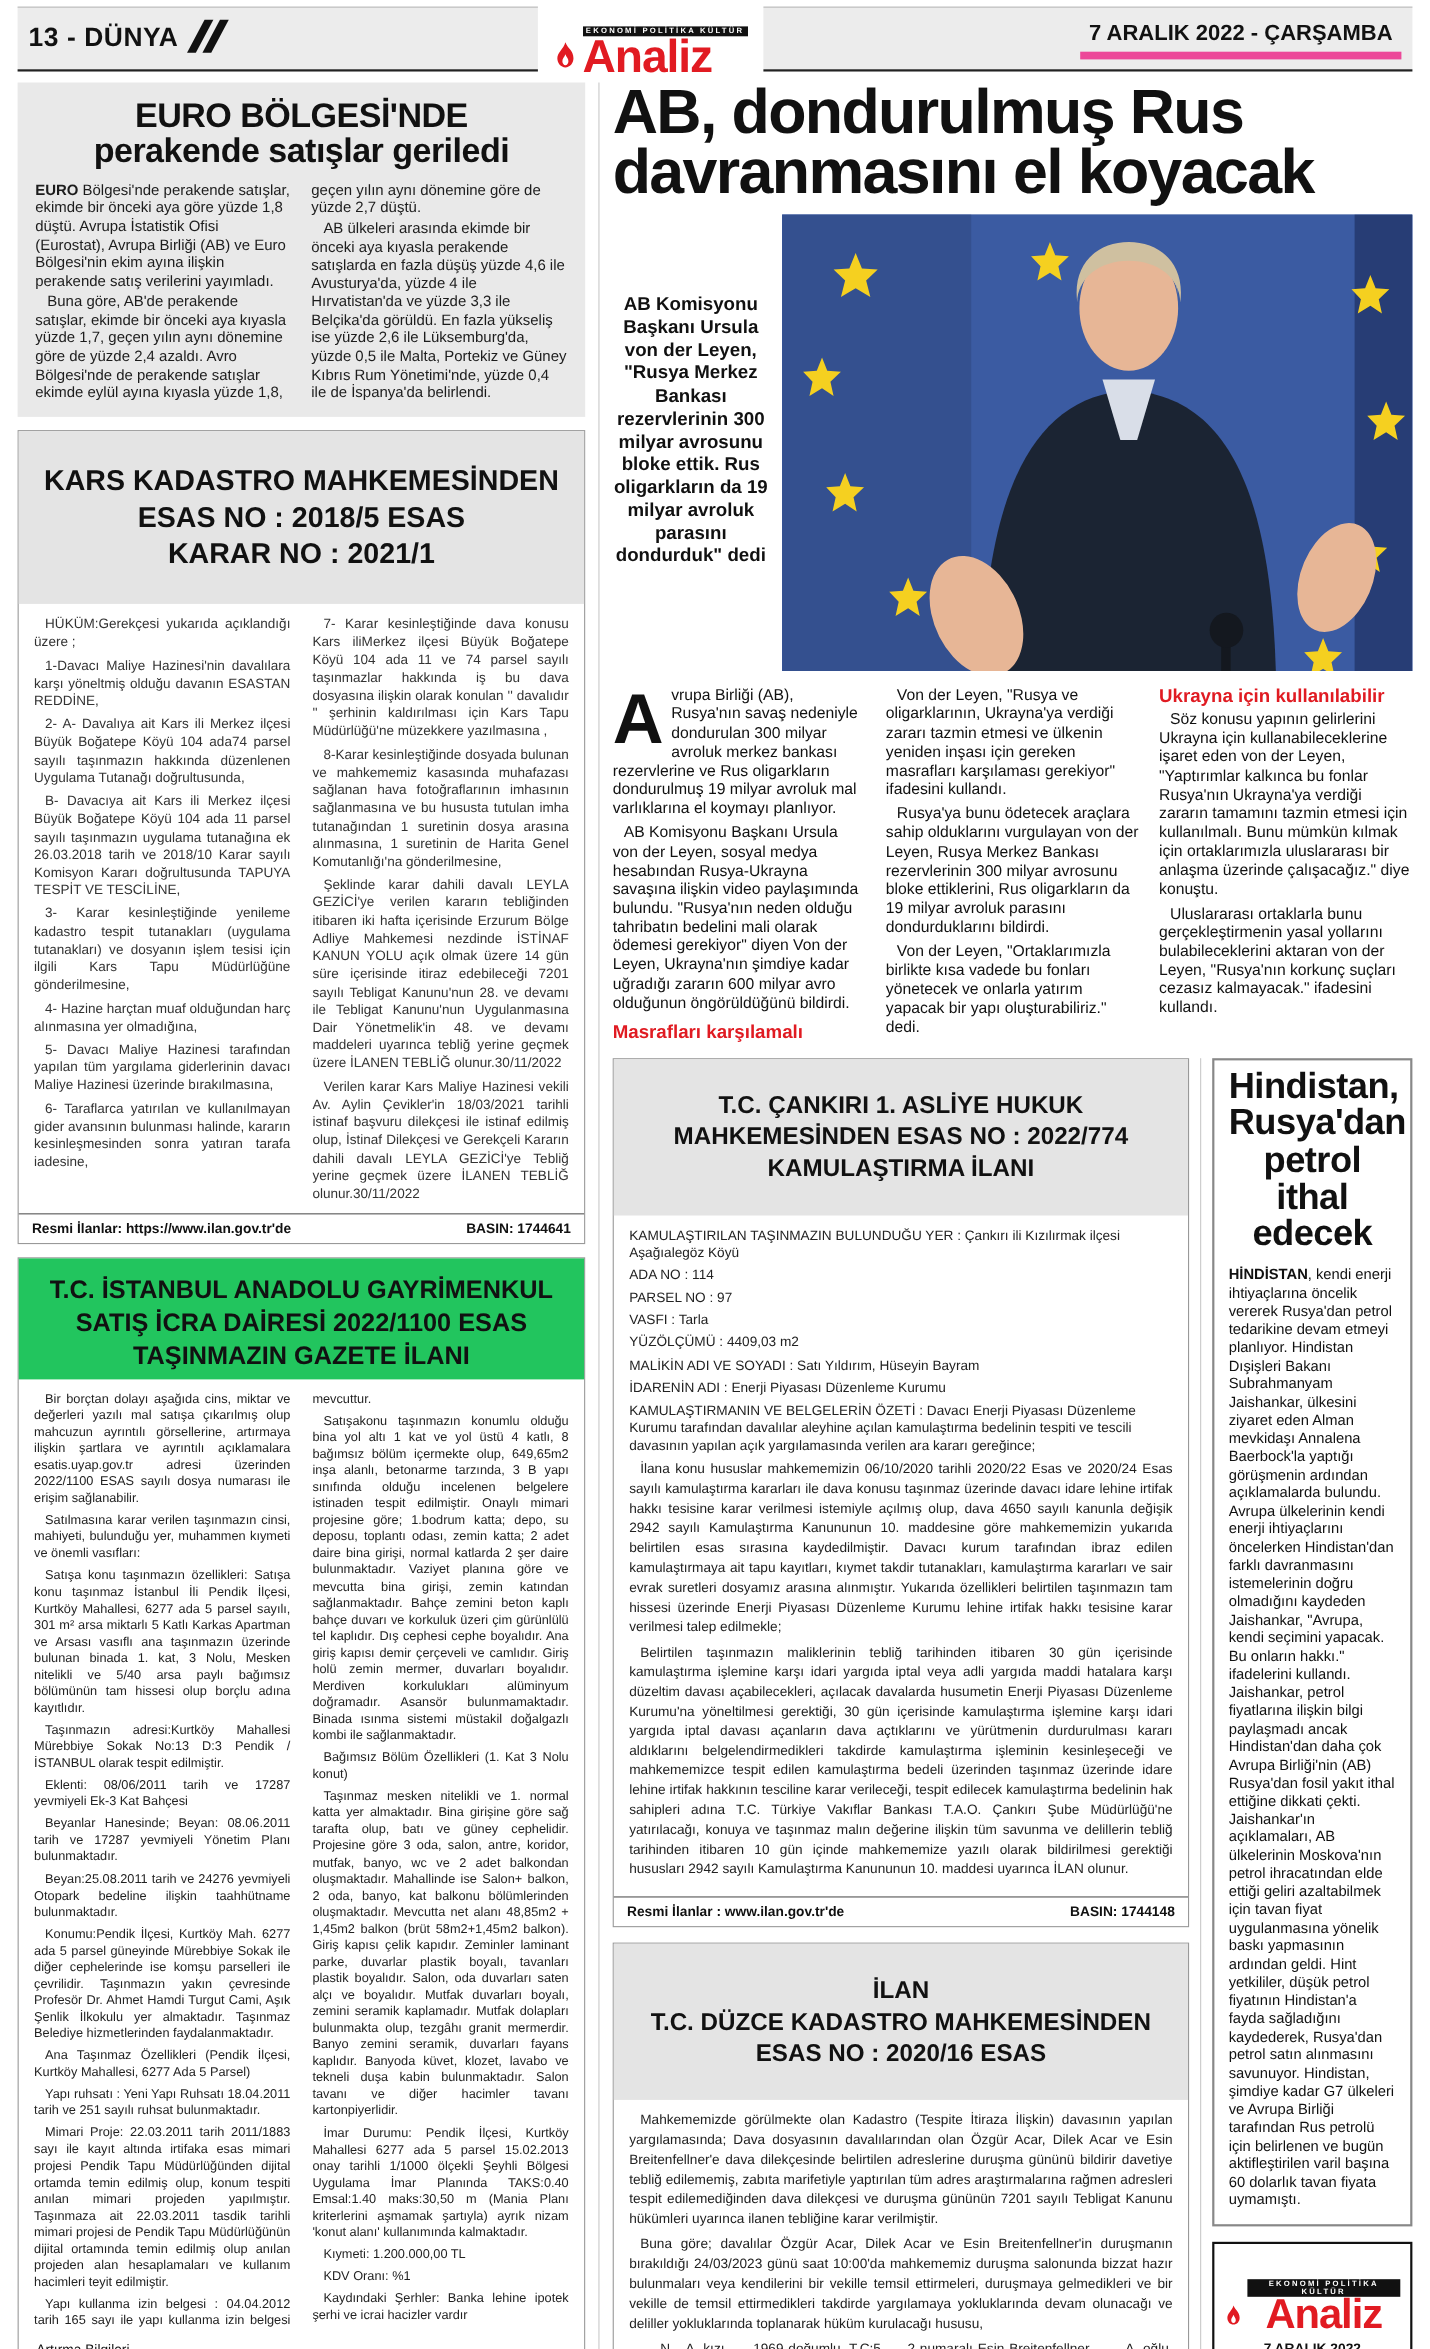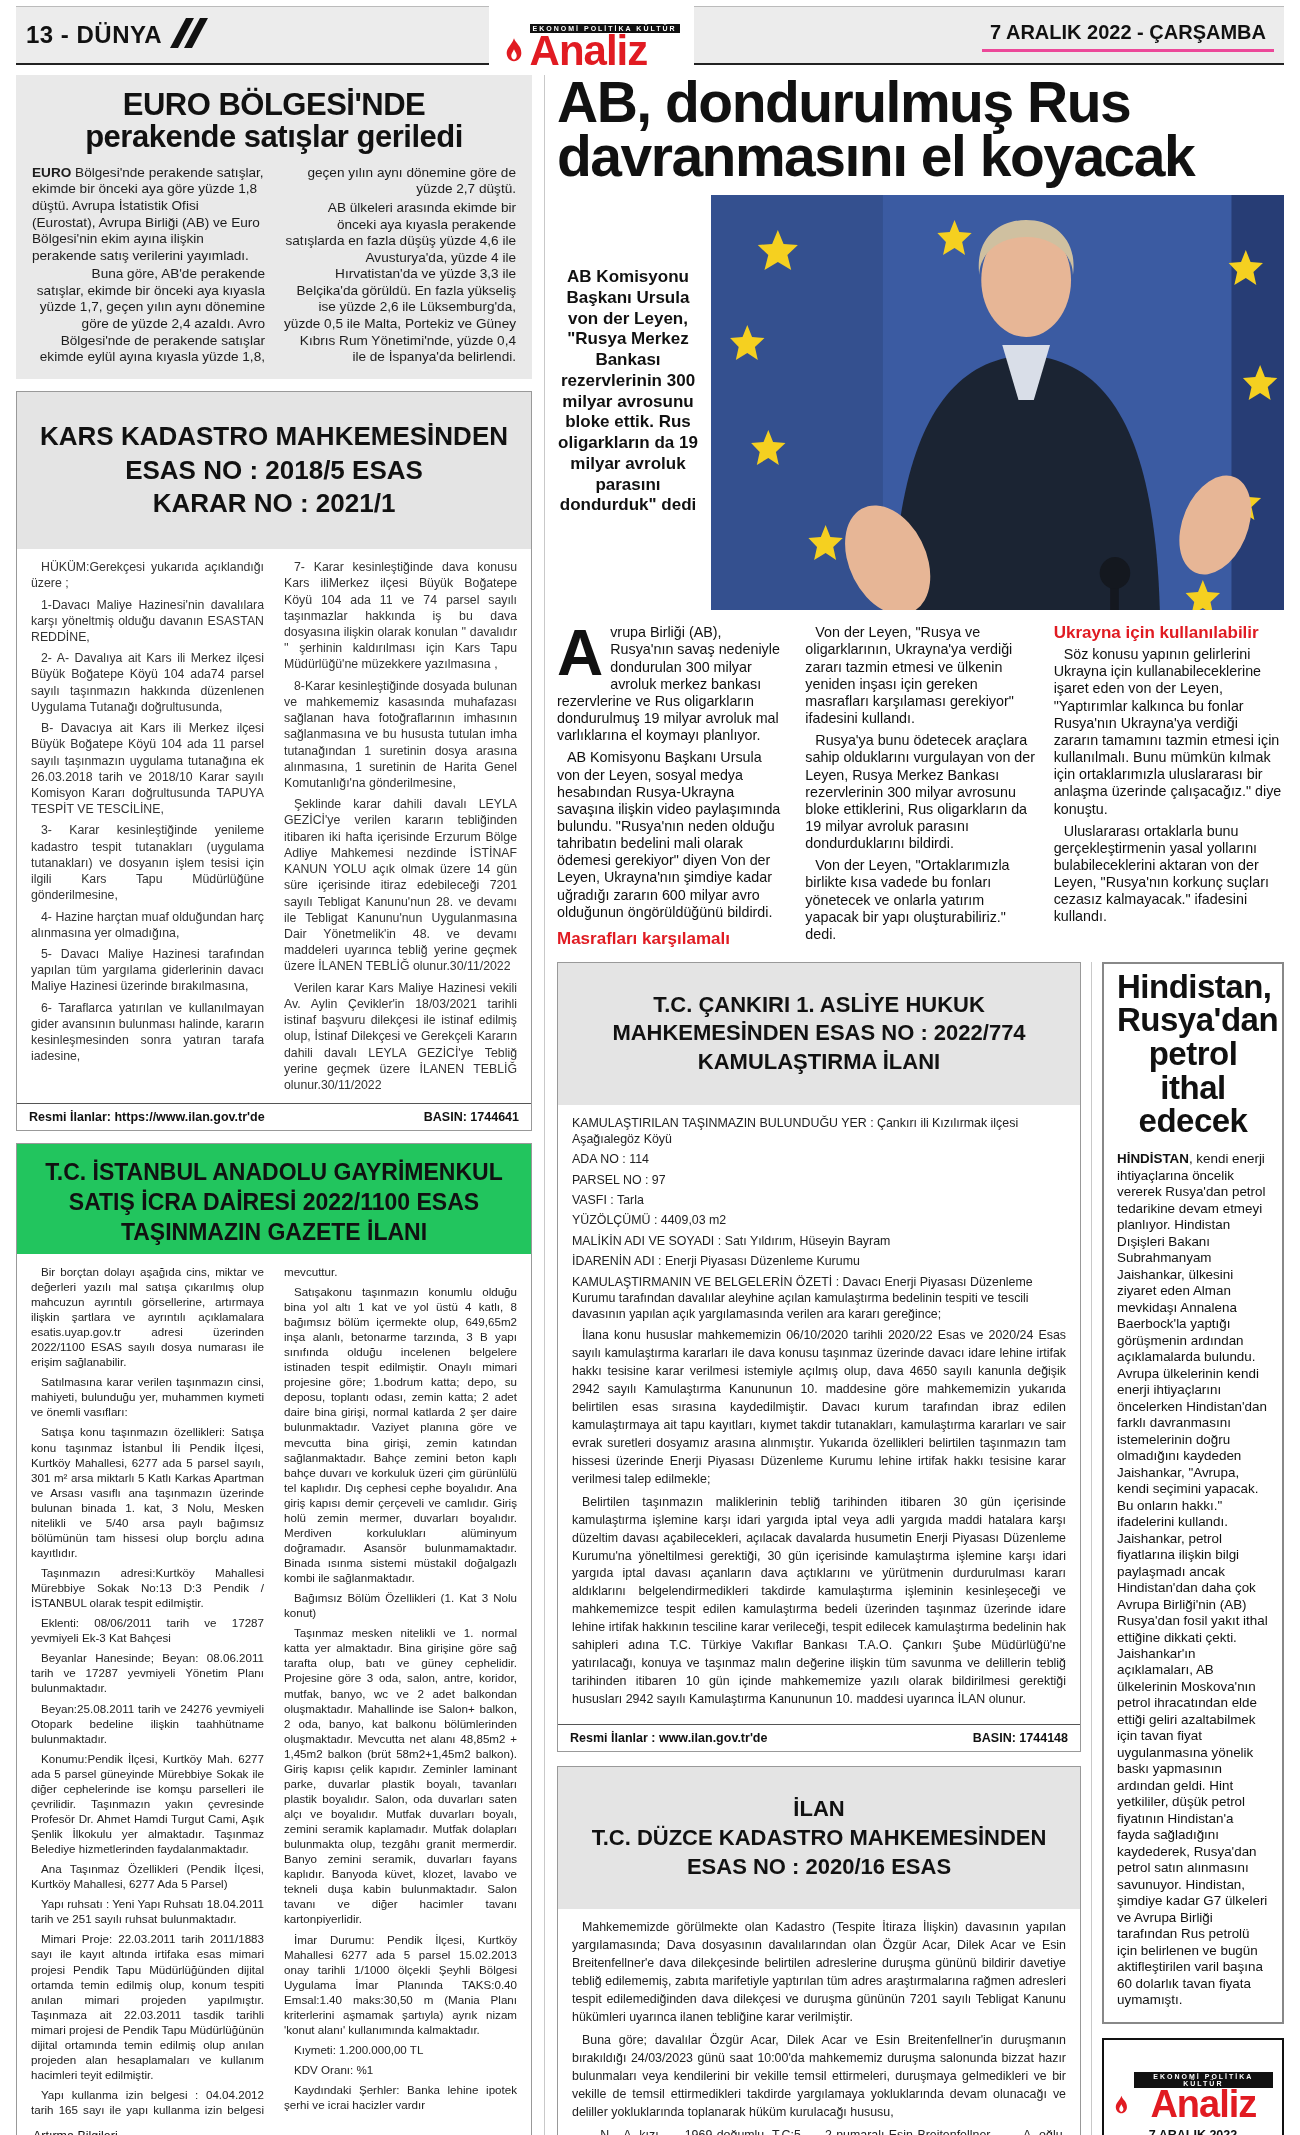--- a/index.html
+++ b/index.html
@@ -8,31 +8,31 @@
   
   .page-head{display:flex;align-items:center;justify-content:space-between;background:#ececec;
              border-top:1px solid #bbb;border-bottom:2px solid #222;padding:3px 10px;height:50px;margin-bottom:10px;}
   .ph-left{display:flex;align-items:center;gap:10px;}
   .page-tag{font-size:24px;font-weight:800;letter-spacing:0.5px;}
   .slashes i{display:inline-block;width:8px;height:30px;background:#111;transform:skewX(-28deg);margin-left:6px;}
   .ph-logo{display:flex;align-items:flex-end;gap:5px;background:#fff;padding:3px 14px 1px;}
   .logo-stack{display:flex;flex-direction:column;align-items:stretch;margin-top:20px;}
   .logo-tagline{background:#111;color:#fff;font-size:7px;letter-spacing:2px;text-align:center;padding:1px 3px;font-weight:700;}
   .logo-text{color:#e11b22;font-size:42px;font-weight:900;line-height:0.85;letter-spacing:-1px;}
-  .ph-date{font-size:20px;font-weight:700;border-bottom:3px solid #ec4899;padding:2px 8px 5px;}
+  .ph-date{font-size:20px;font-weight:700;border-bottom:7px solid #ec4899;padding:2px 8px 5px;}
   
   .content{display:flex;gap:12px;}
   .col-left{width:516px;flex:0 0 auto;display:flex;flex-direction:column;gap:12px;}
   .col-right{flex:1;border-left:1px solid #c9c9c9;padding-left:12px;display:flex;flex-direction:column;min-width:0;}
   
   .euro-box{background:#e9e9e9;padding:14px 16px 12px;}
   .euro-head{text-align:center;font-weight:900;font-size:31px;line-height:1.03;letter-spacing:-0.5px;margin:0 0 12px;}
   .euro-body{column-count:2;column-gap:18px;font-size:13.6px;line-height:1.22;color:#1c1c1c;}
   .euro-body p{margin:0 0 2px;}
-  .euro-body p.ind{text-indent:11px;text-align:right;}
+  .euro-body p.ind{text-indent:11px;}
   .euro-body b{font-weight:800;}
   
   .notice{border:1px solid #999;background:#fff;display:flex;flex-direction:column;}
   .notice-head{background:#e4e4e4;text-align:center;font-weight:700;padding:28px 8px;line-height:1.3;}
   .notice-head div{white-space:nowrap;}
   .kars .notice-head{font-size:26px;}
   .istanbul .notice-head{background:#22c55e;font-size:23px;padding:14px 8px 6px;}
   .cankiri .notice-head{font-size:22px;}
   .duzce .notice-head{font-size:22px;}
   .notice-body{padding:10px 14px;font-size:12px;line-height:1.32;text-align:justify;color:#222;}

